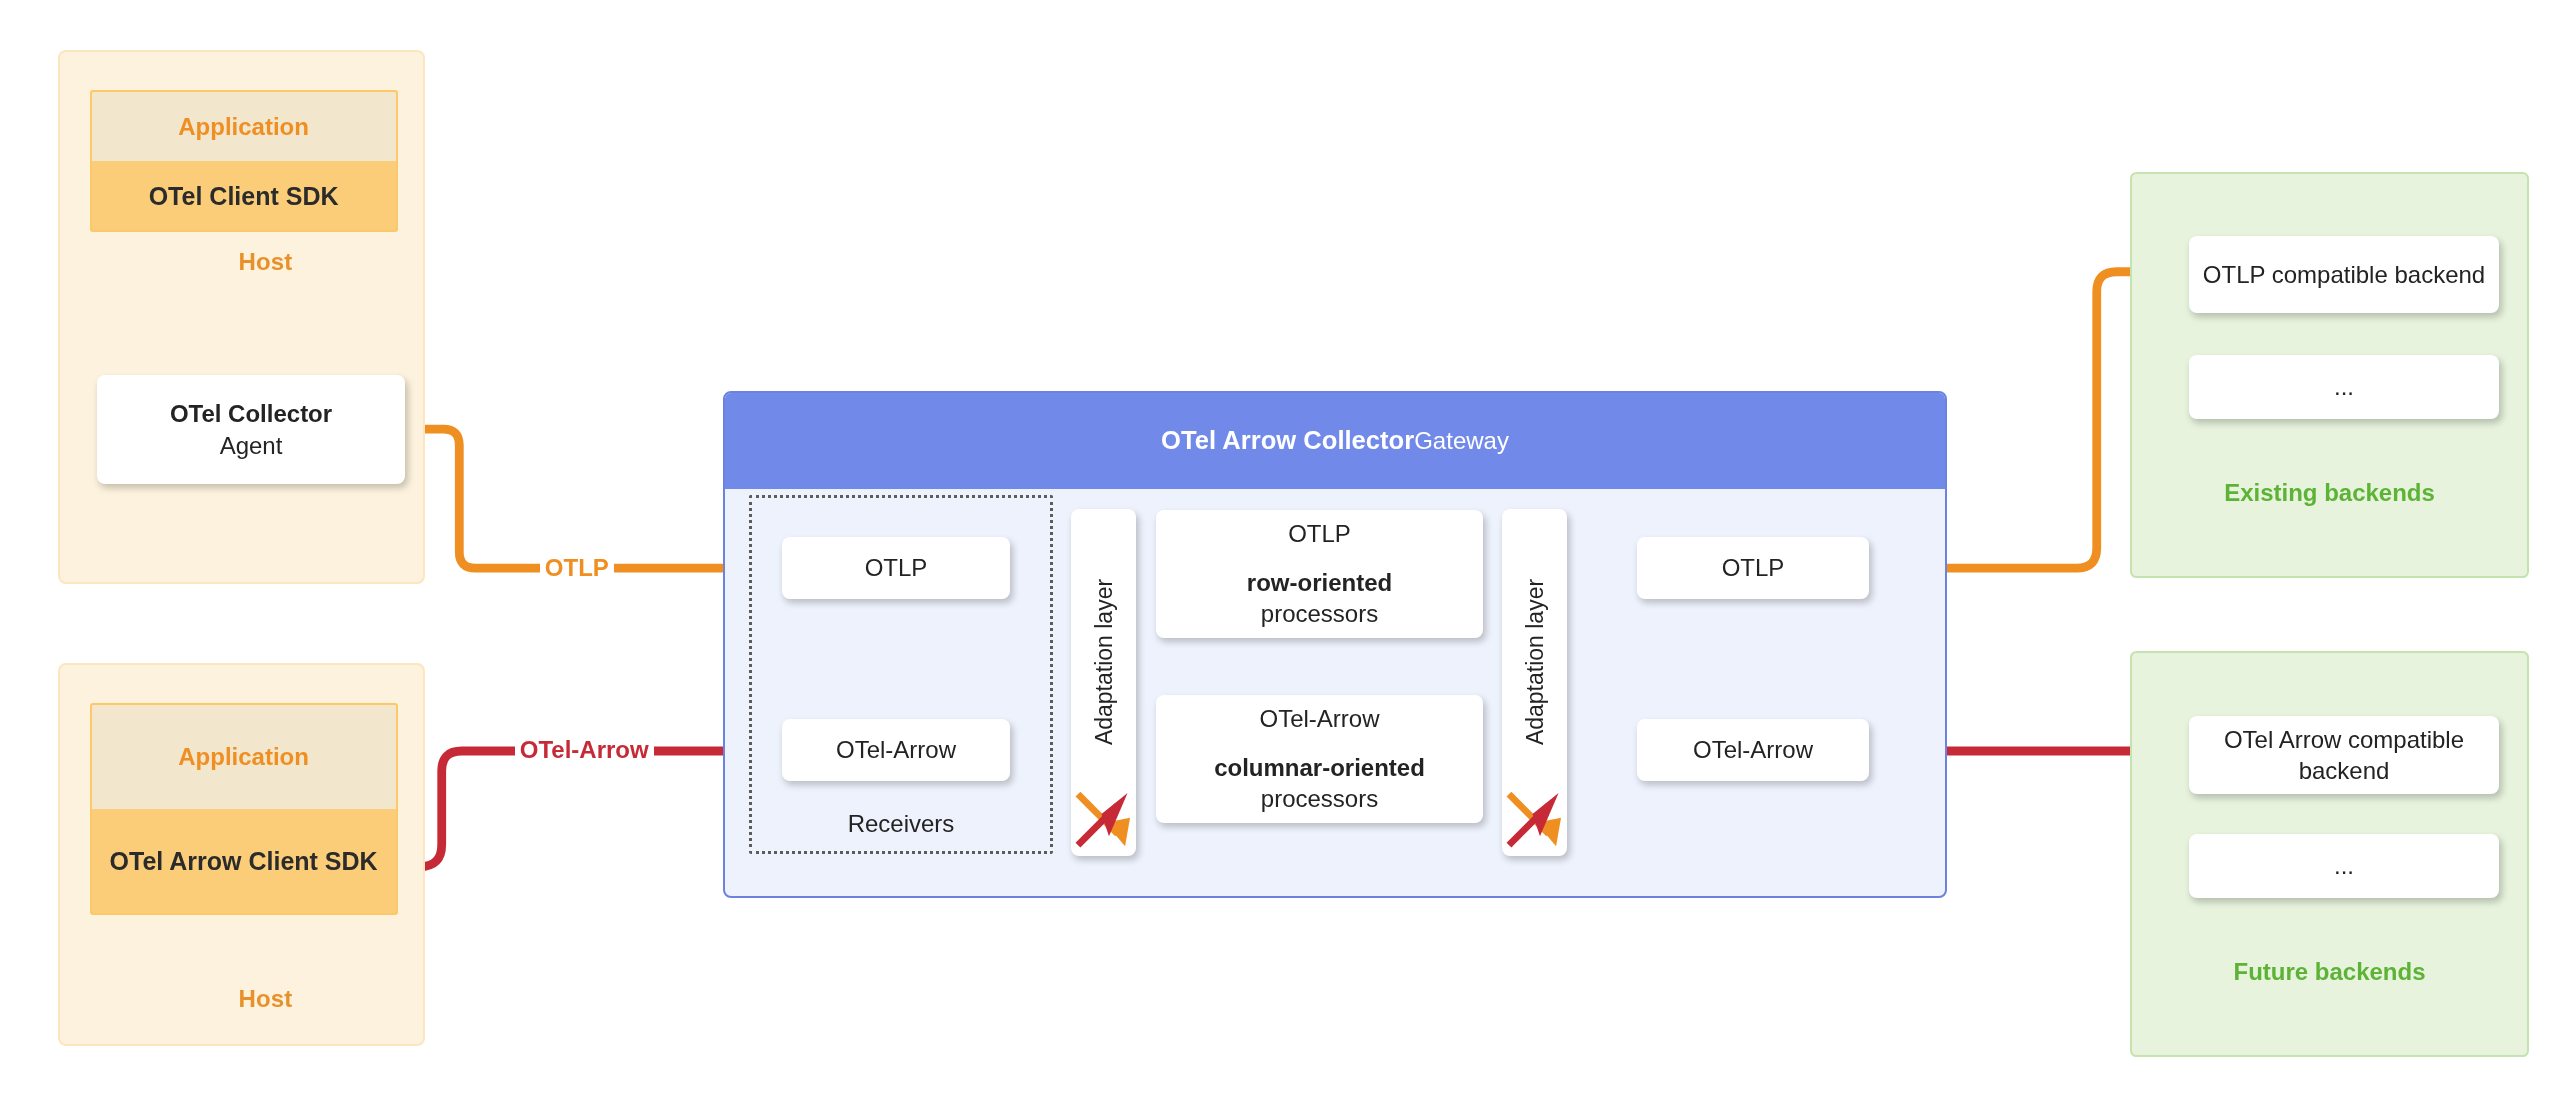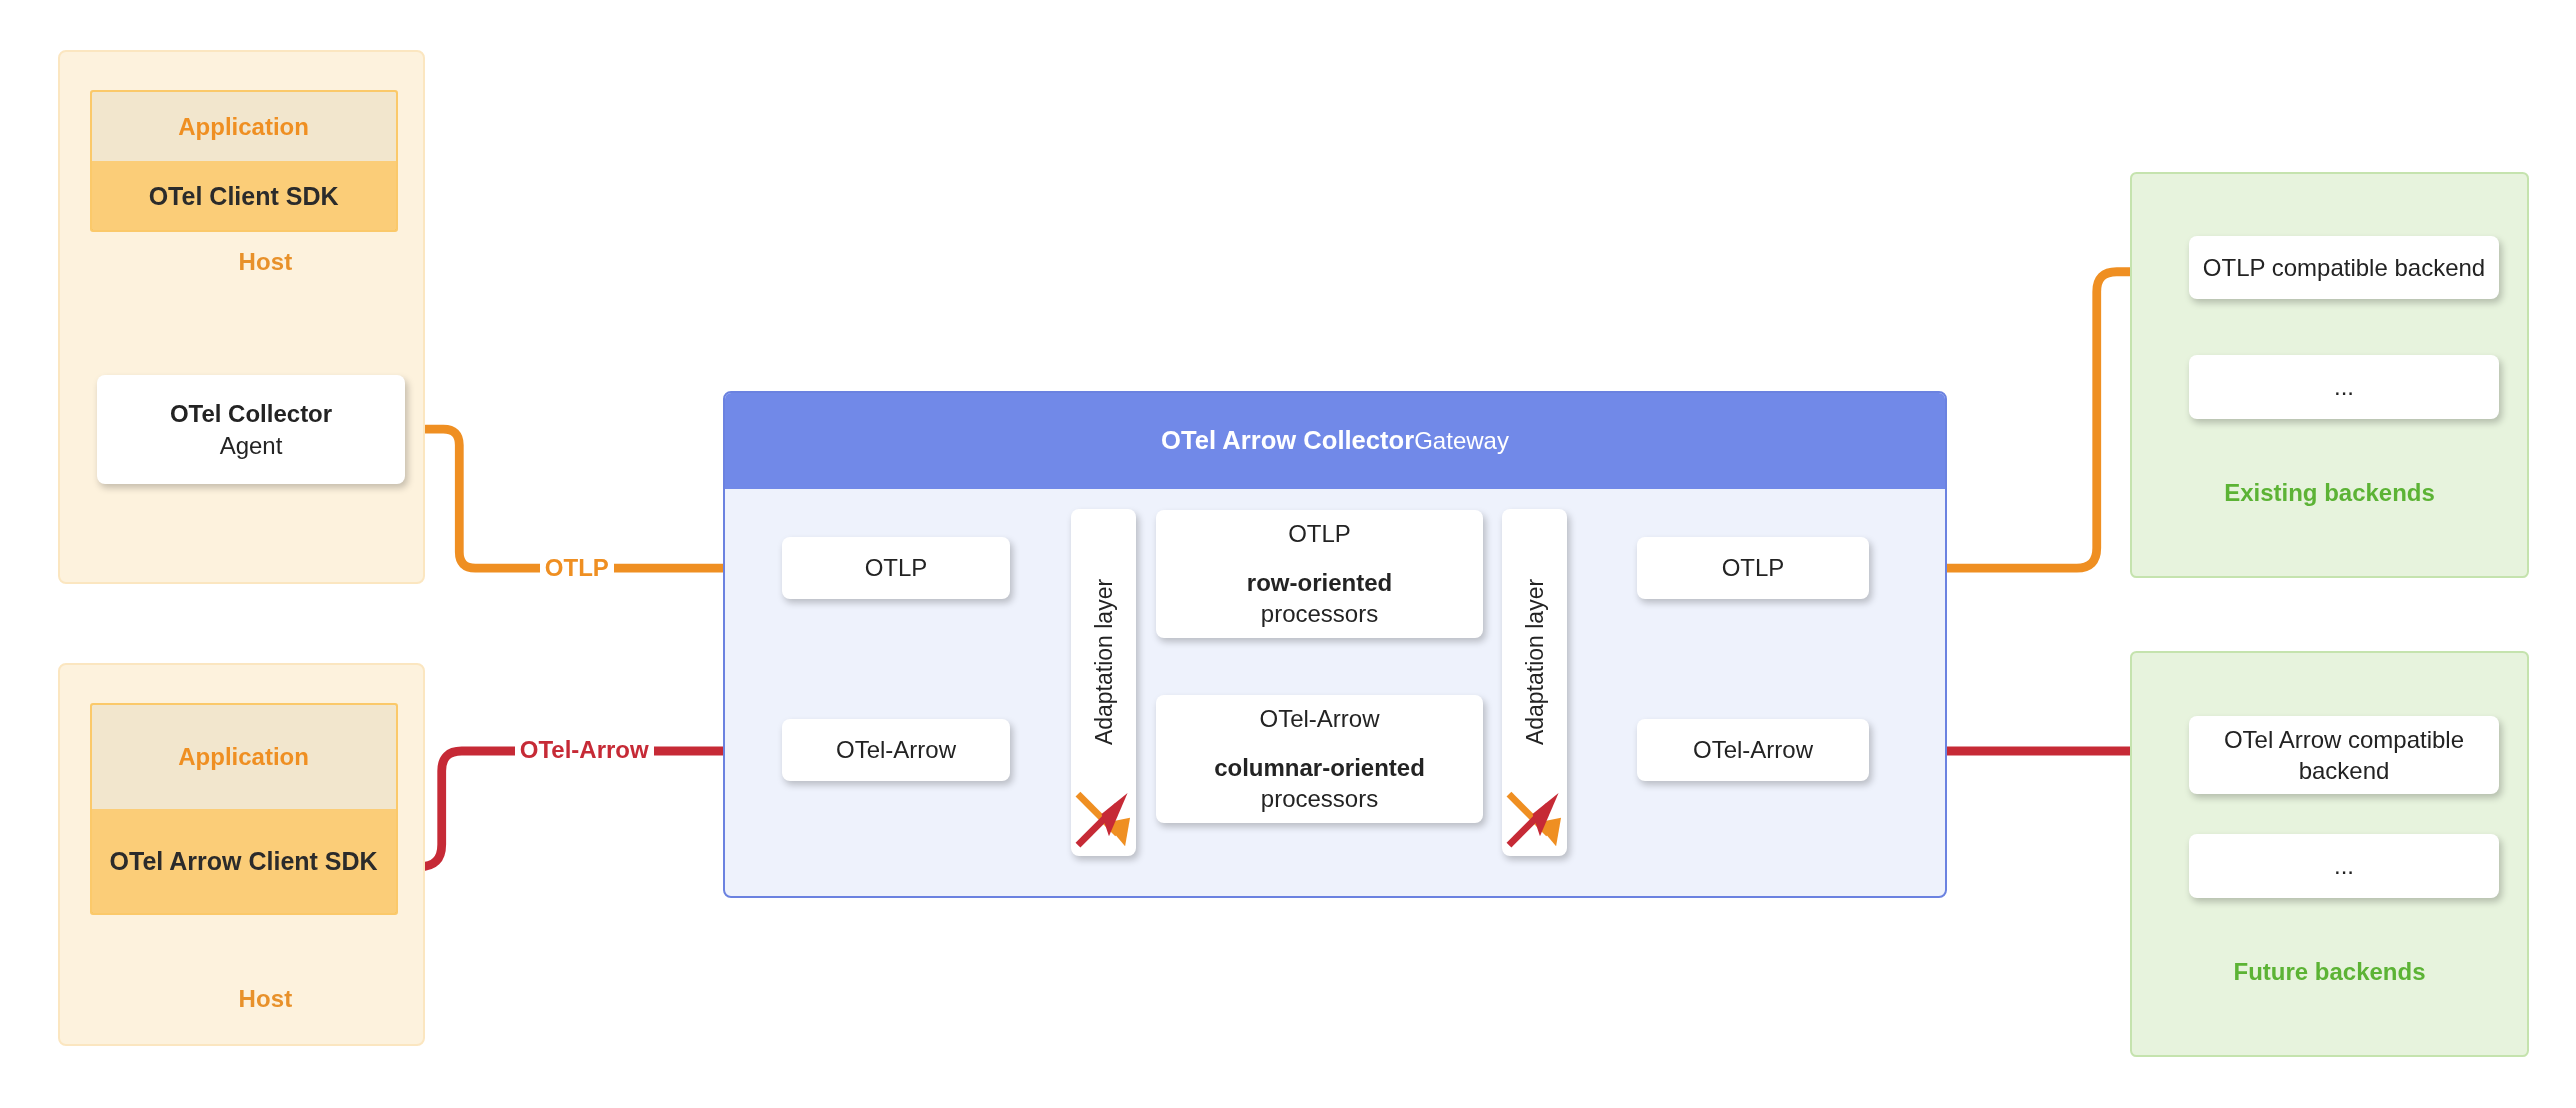--- a/index.html
+++ b/index.html
@@ -257,20 +257,23 @@
     <div class="host-label" style="top:320px;">Host</div>
   </div>
 
   <div class="collector" style="left:723px; top:391px; width:1224px; height:507px;">
     <div class="collector-header" style="height:96px;">
       <span class="collector-title">OTel Arrow Collector</span>
       <span class="collector-sub">Gateway</span>
     </div>
   </div>
 
+  <div class="dotgroup" style="left:749px; top:495px; width:304px; height:359px;">
+    <div class="dotgroup-label" style="bottom:12.8px;">Receivers</div>
+  </div>
   <div class="card" style="left:782px; top:537px; width:228px; height:62px;">
     <span>OTLP</span>
   </div>
   <div class="card" style="left:782px; top:719px; width:228px; height:62px;">
     <span>OTel-Arrow</span>
   </div>
 
   <div class="adapt" style="left:1071px; top:509px; width:65px; height:347px;">
     <span class="adapt-text">Adaptation layer</span>
     <svg class="adapt-icon" viewBox="0 0 100 100">
@@ -307,21 +310,21 @@
   <div class="card" style="left:1637px; top:537px; width:232px; height:62px;">
     <span>OTLP</span>
   </div>
   <div class="card" style="left:1637px; top:719px; width:232px; height:62px;">
     <span>OTel-Arrow</span>
   </div>
 
   <div class="backend-panel" style="left:2130px; top:172px; width:399px; height:406px;">
     <div class="backend-label" style="bottom:69px;">Existing backends</div>
   </div>
-  <div class="card" style="left:2189px; top:236px; width:310px; height:63px;">
+  <div class="card" style="left:2189px; top:236px; width:310px; height:77px;">
     <span>OTLP compatible backend</span>
   </div>
   <div class="card" style="left:2189px; top:355px; width:310px; height:64px;">
     <span>...</span>
   </div>
 
   <div class="backend-panel" style="left:2130px; top:651px; width:399px; height:406px;">
     <div class="backend-label" style="bottom:69px;">Future backends</div>
   </div>
   <div class="card" style="left:2189px; top:716px; width:310px; height:78px;">

